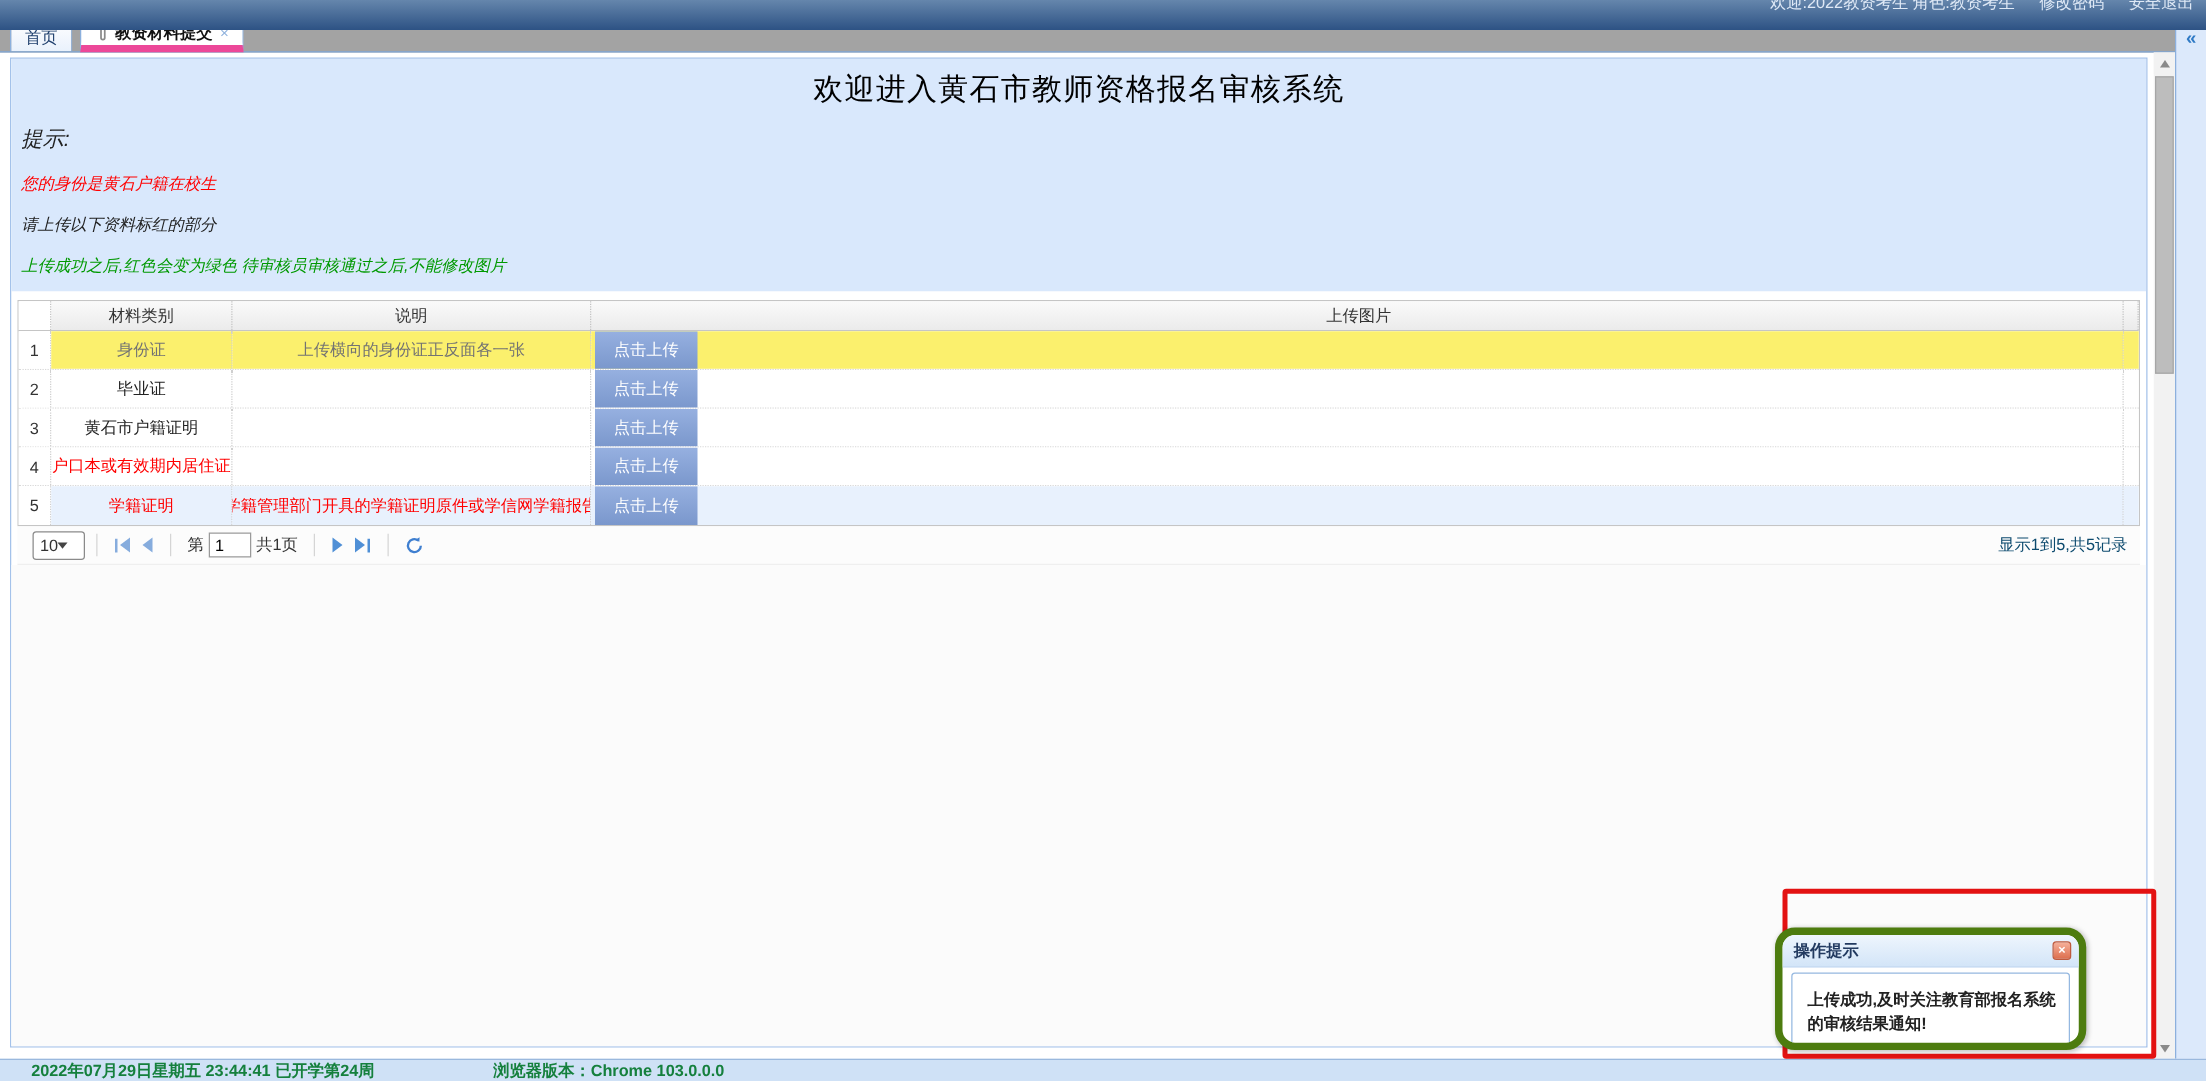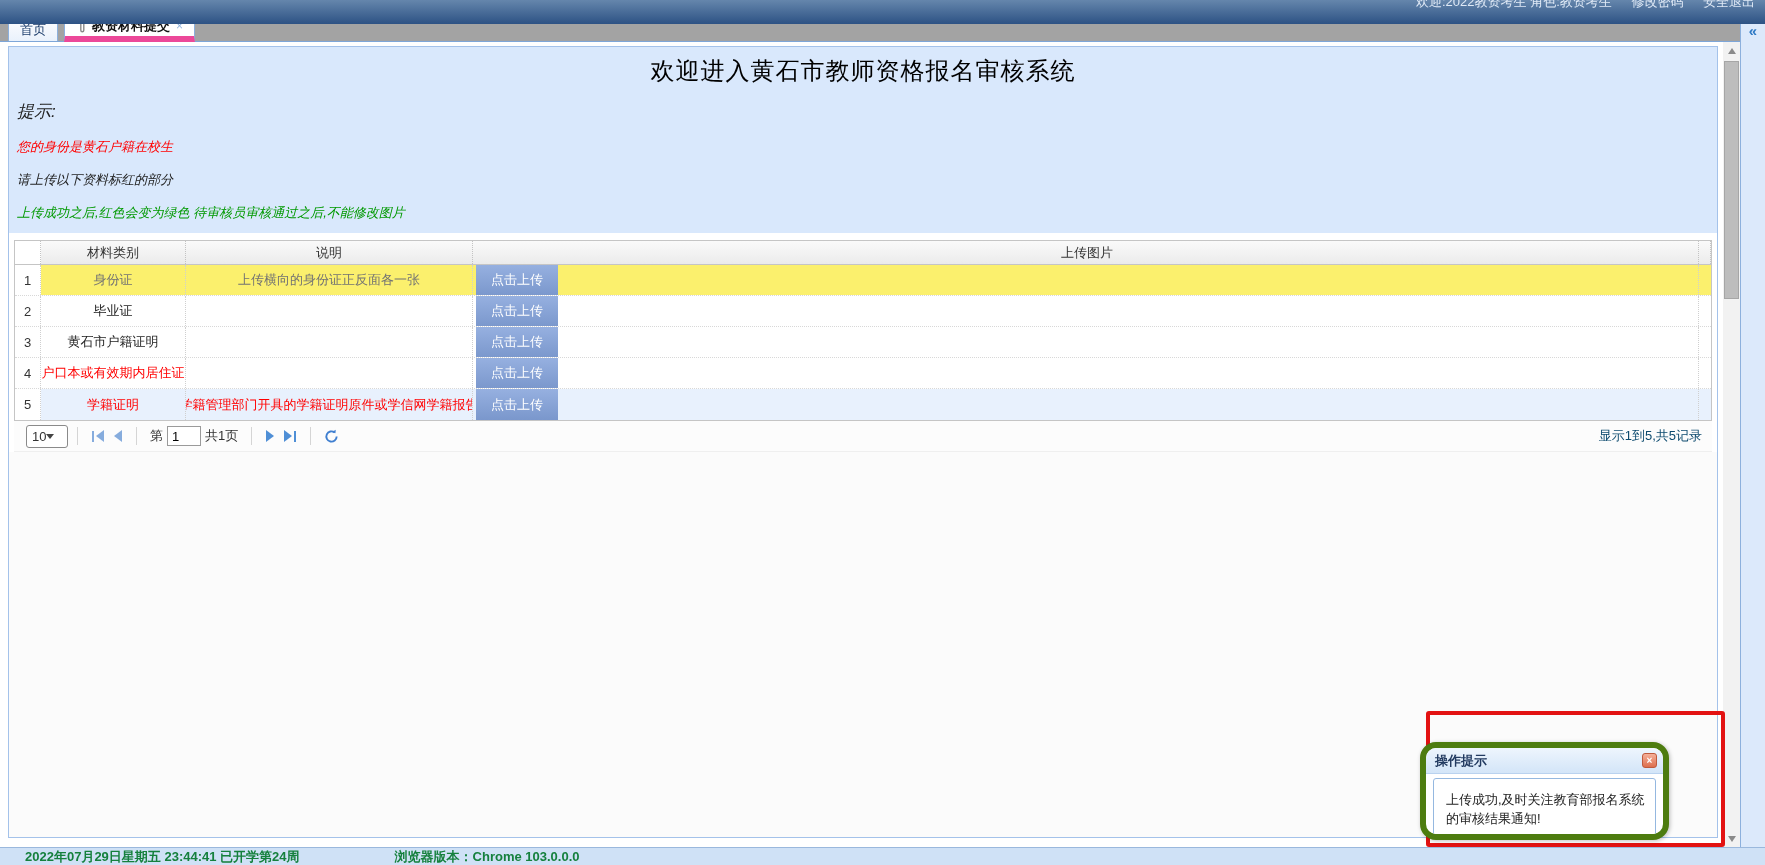--- a/index.html
+++ b/index.html
@@ -166,21 +166,21 @@
     height:26px; background:linear-gradient(#eef5fd,#d3e5f8);
     border-bottom:1px solid #b9d2ef; display:flex; align-items:center;
     padding:0 6px 0 9px;
   }
   .popup-title { font-weight:bold; color:#223a60; font-size:13px; flex:1; }
   .popup-close {
     width:15px; height:15px; border-radius:3px; border:1px solid #bf5a3d;
     background:linear-gradient(#f5b09a,#dd6f4e); color:#fff; font-size:10px;
     font-weight:bold; line-height:13px; text-align:center; cursor:pointer;
   }
-  .popup-body { padding:4px 7px; }
+  .popup-body { padding:4px 7px;font-weight:bold; }
   .popup-msg {
     border:1px solid #95b8e0; border-radius:3px; height:63px;
     padding:11px 4px 0 12px; color:#222; font-size:13px; line-height:19px;
     background:#fff;
   }
 </style>
 </head>
 <body>
 
 <div class="topbar">

